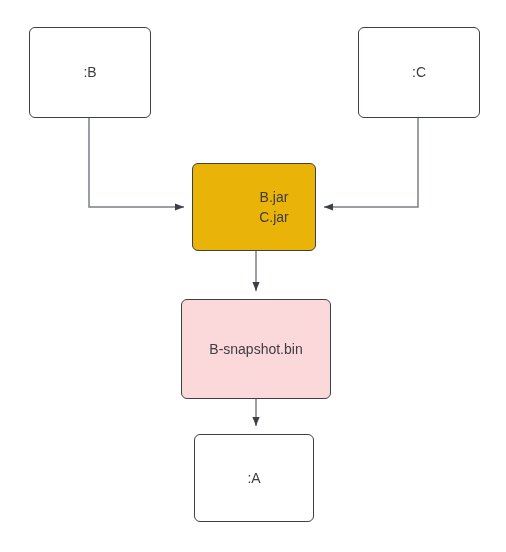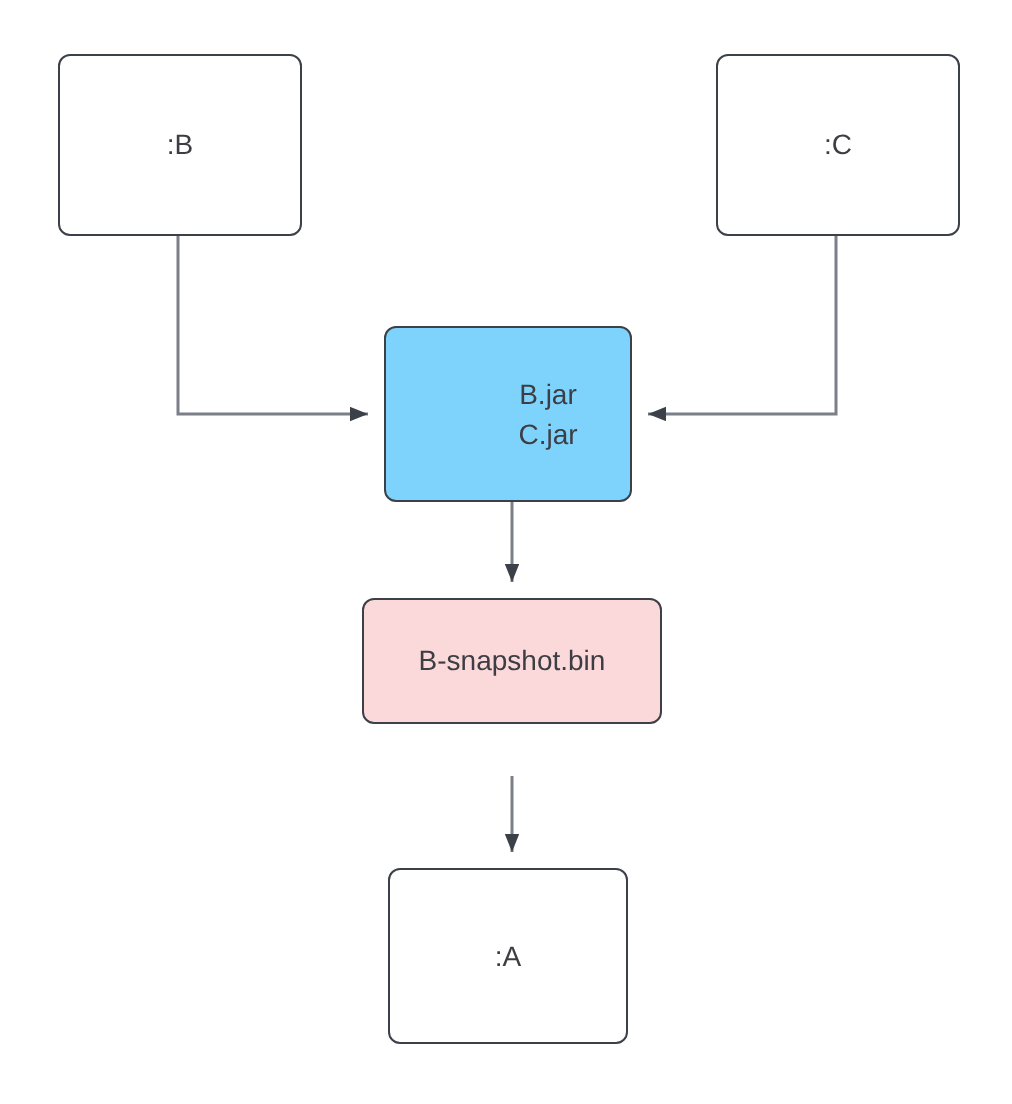--- a/index.html
+++ b/index.html
@@ -34,21 +34,21 @@
     border: 1.6px solid #3c4048;
     border-radius: 6px;
     color: #3d3d44;
     font-size: 14px;
     line-height: 1.45;
     text-align: center;
     white-space: nowrap;
     z-index: 2;
   }
   .node-plain { background: #ffffff; }
-  .node-green { background: #7dd3fc; padding-left: 40px; }
+  .node-green { background: #eab308; padding-left: 40px; }
   .node-pink  { background: #fbd9da; }
   .node-label { pointer-events: none; }
 </style>
 </head>
 <body>
 
 <div id="diagram-canvas">
 
   <svg id="edge-layer" viewBox="0 0 506 552" width="506" height="552" xmlns="http://www.w3.org/2000/svg">
     <defs>
@@ -78,21 +78,21 @@
 
   <div class="node node-plain" style="left:358px; top:27px; width:122px; height:91px;">
     <div class="node-label">:C</div>
   </div>
 
   <div class="node node-green" style="left:192px; top:163px; width:124px; height:88px;">
     <div class="node-label">B.jar</div>
     <div class="node-label">C.jar</div>
   </div>
 
-  <div class="node node-pink" style="left:181px; top:299px; width:150px; height:63px;">
+  <div class="node node-pink" style="left:181px; top:299px; width:150px; height:100px;">
     <div class="node-label">B-snapshot.bin</div>
   </div>
 
   <div class="node node-plain" style="left:194px; top:434px; width:120px; height:88px;">
     <div class="node-label">:A</div>
   </div>
 
 </div>
 
 </body></html>

